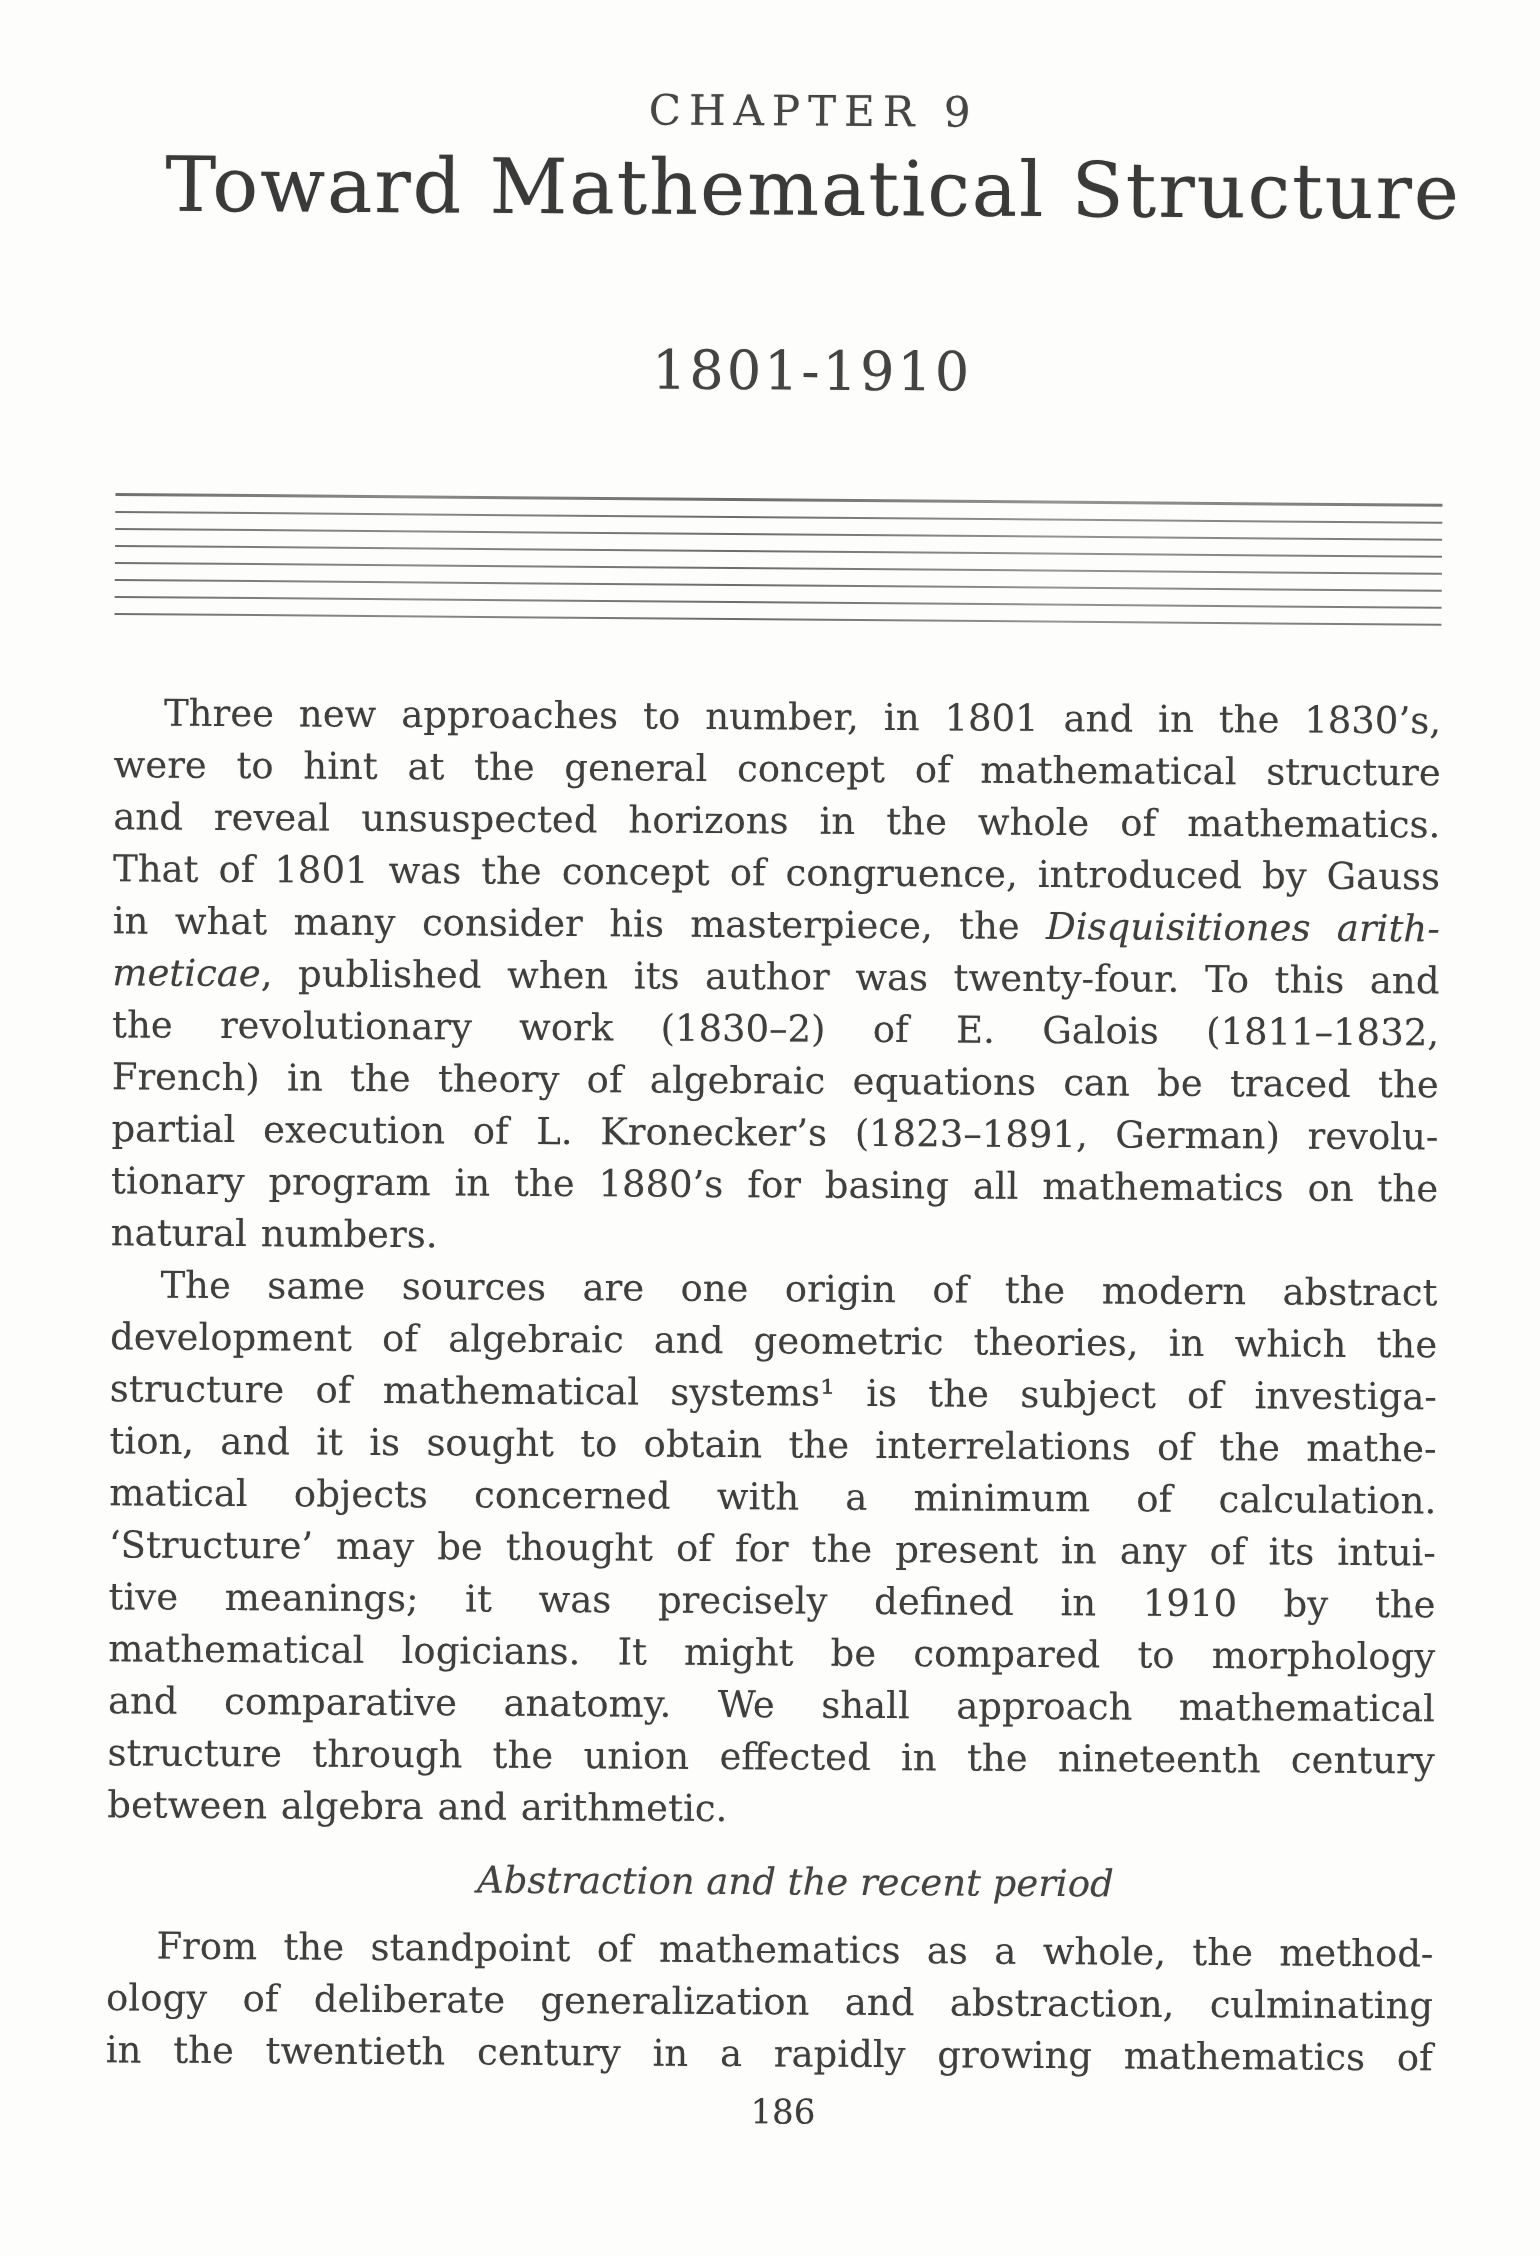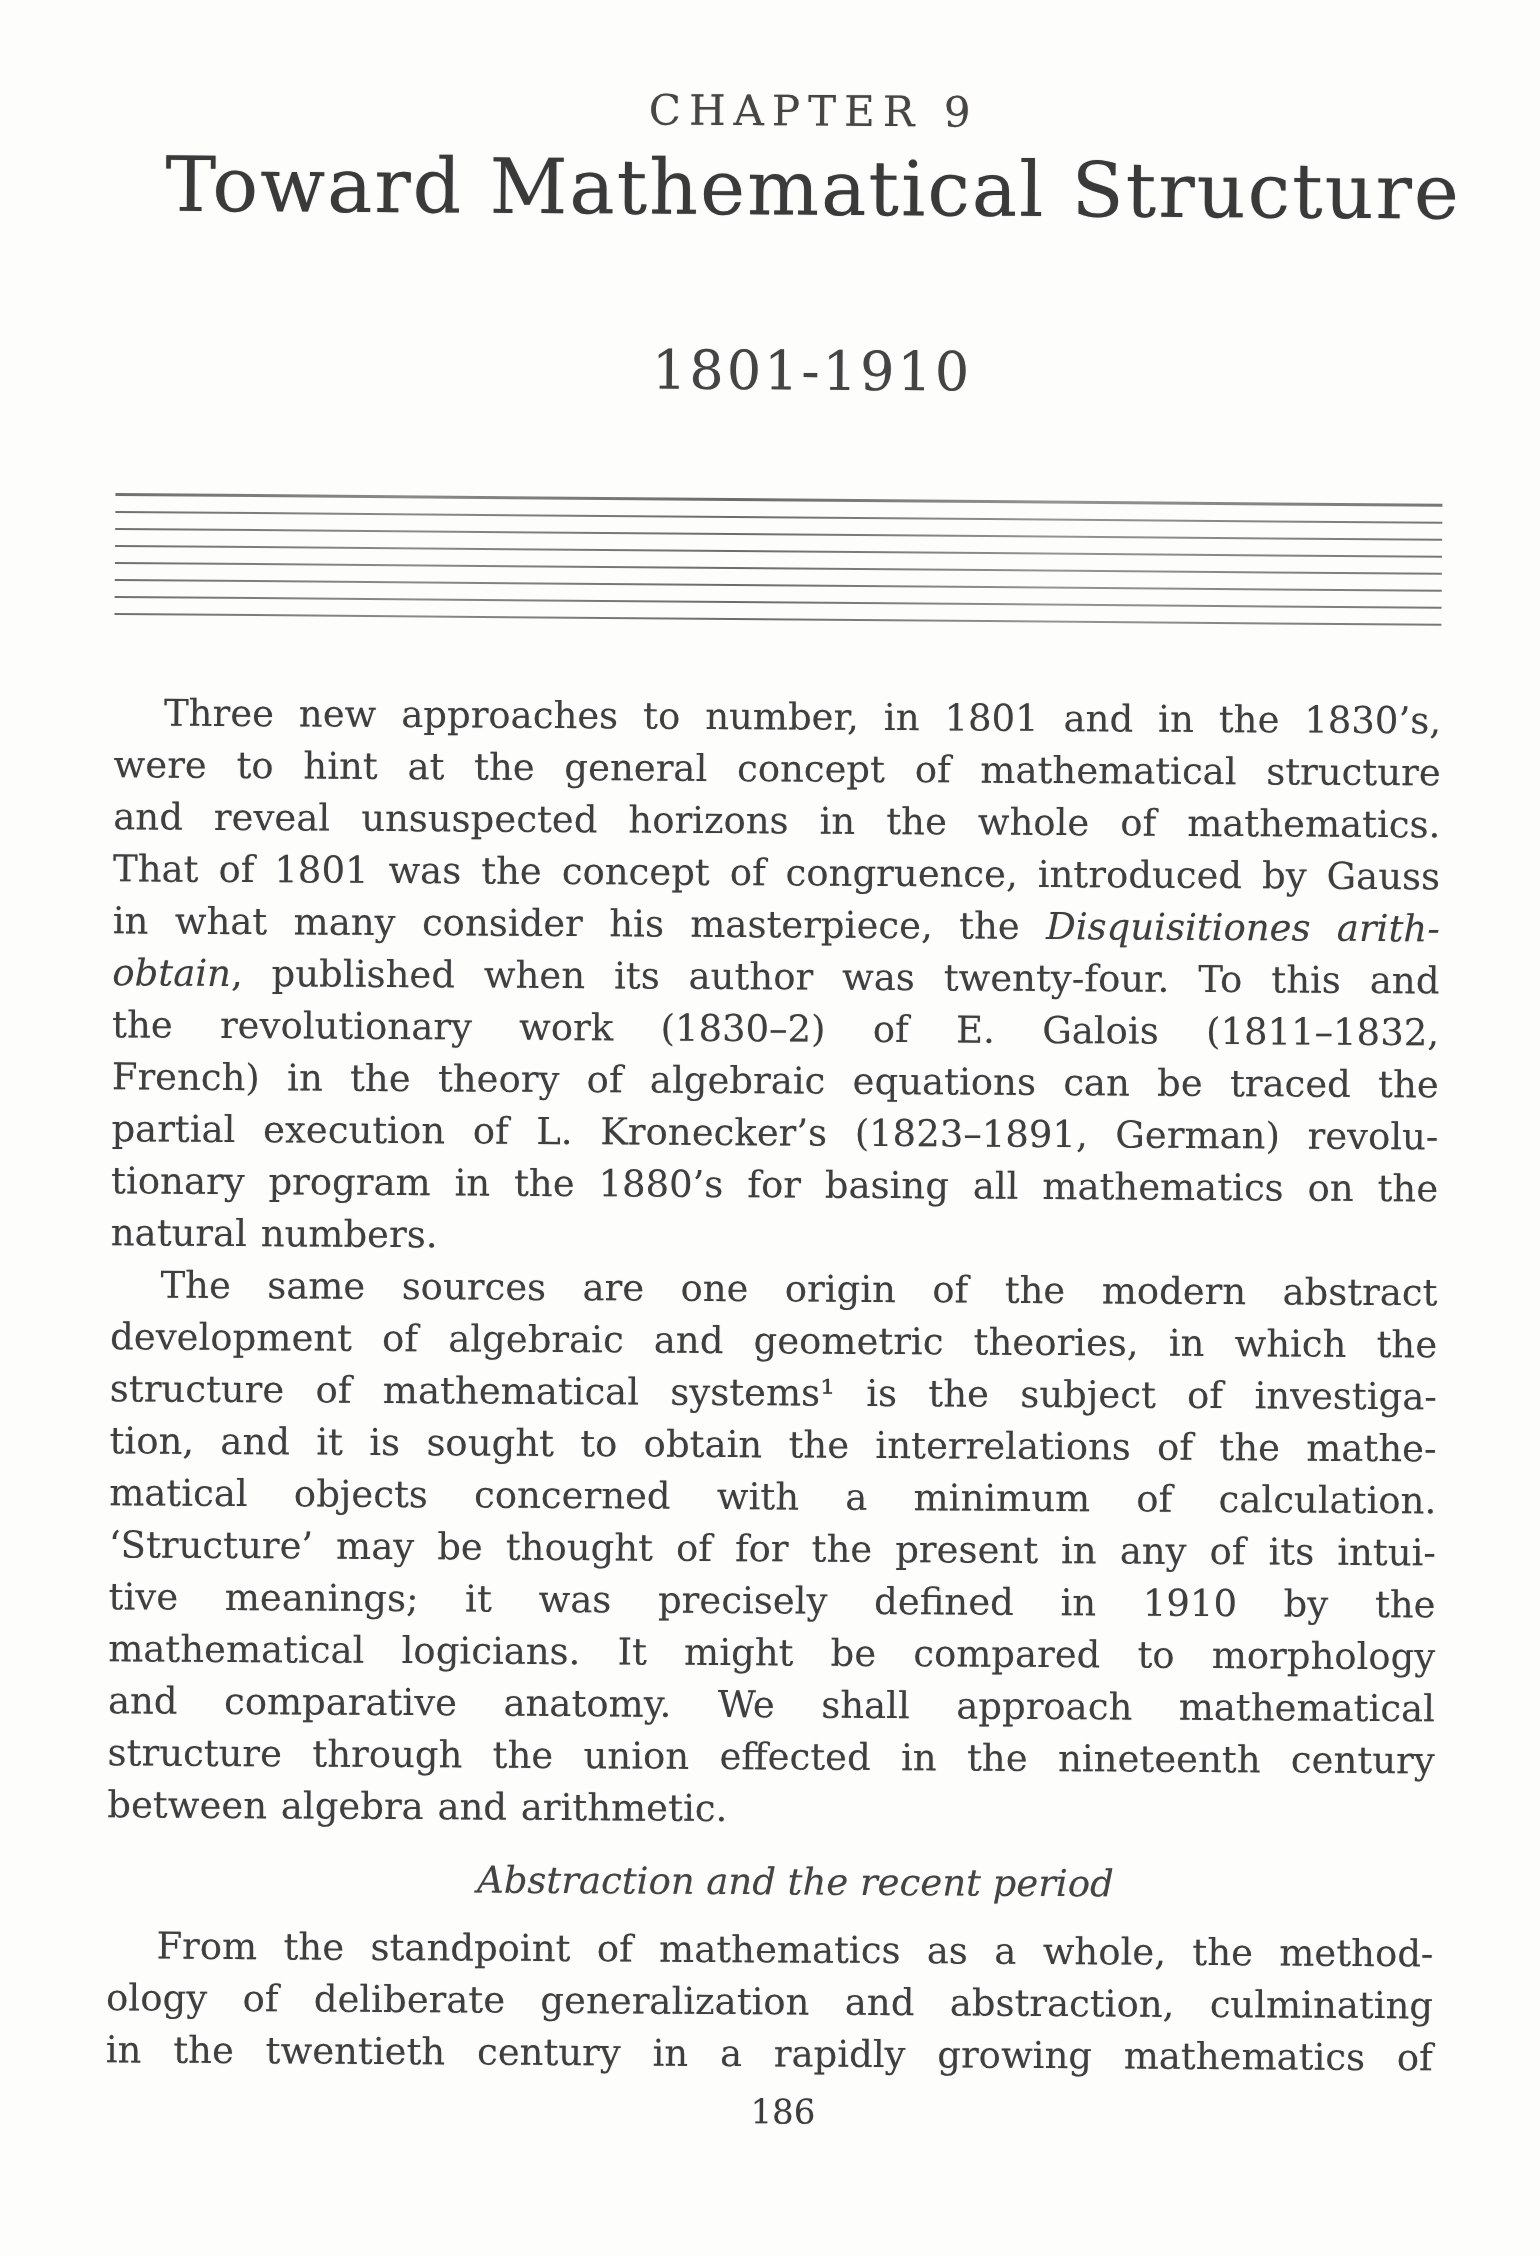--- a/index.html
+++ b/index.html
@@ -140,21 +140,21 @@
         <div class="rule"></div>
       </div>
 
     <div class="text-col" id="body-before">
         <div class="paragraph">
           <div class="line first">Three new approaches to number, in 1801 and in the 1830’s,</div>
           <div class="line">were to hint at the general concept of mathematical structure</div>
           <div class="line">and reveal unsuspected horizons in the whole of mathematics.</div>
           <div class="line">That of 1801 was the concept of congruence, introduced by Gauss</div>
           <div class="line">in what many consider his masterpiece, the <em>Disquisitiones arith-</em></div>
-          <div class="line"><em>obtain</em>, published when its author was twenty-four. To this and</div>
+          <div class="line"><em>meticae</em>, published when its author was twenty-four. To this and</div>
           <div class="line">the revolutionary work (1830–2) of E. Galois (1811–1832,</div>
           <div class="line">French) in the theory of algebraic equations can be traced the</div>
           <div class="line">partial execution of L. Kronecker’s (1823–1891, German) revolu-</div>
           <div class="line">tionary program in the 1880’s for basing all mathematics on the</div>
           <div class="line last">natural numbers.</div>
         </div>
         <div class="paragraph">
           <div class="line first">The same sources are one origin of the modern abstract</div>
           <div class="line">development of algebraic and geometric theories, in which the</div>
           <div class="line">structure of mathematical systems¹ is the subject of investiga-</div>

